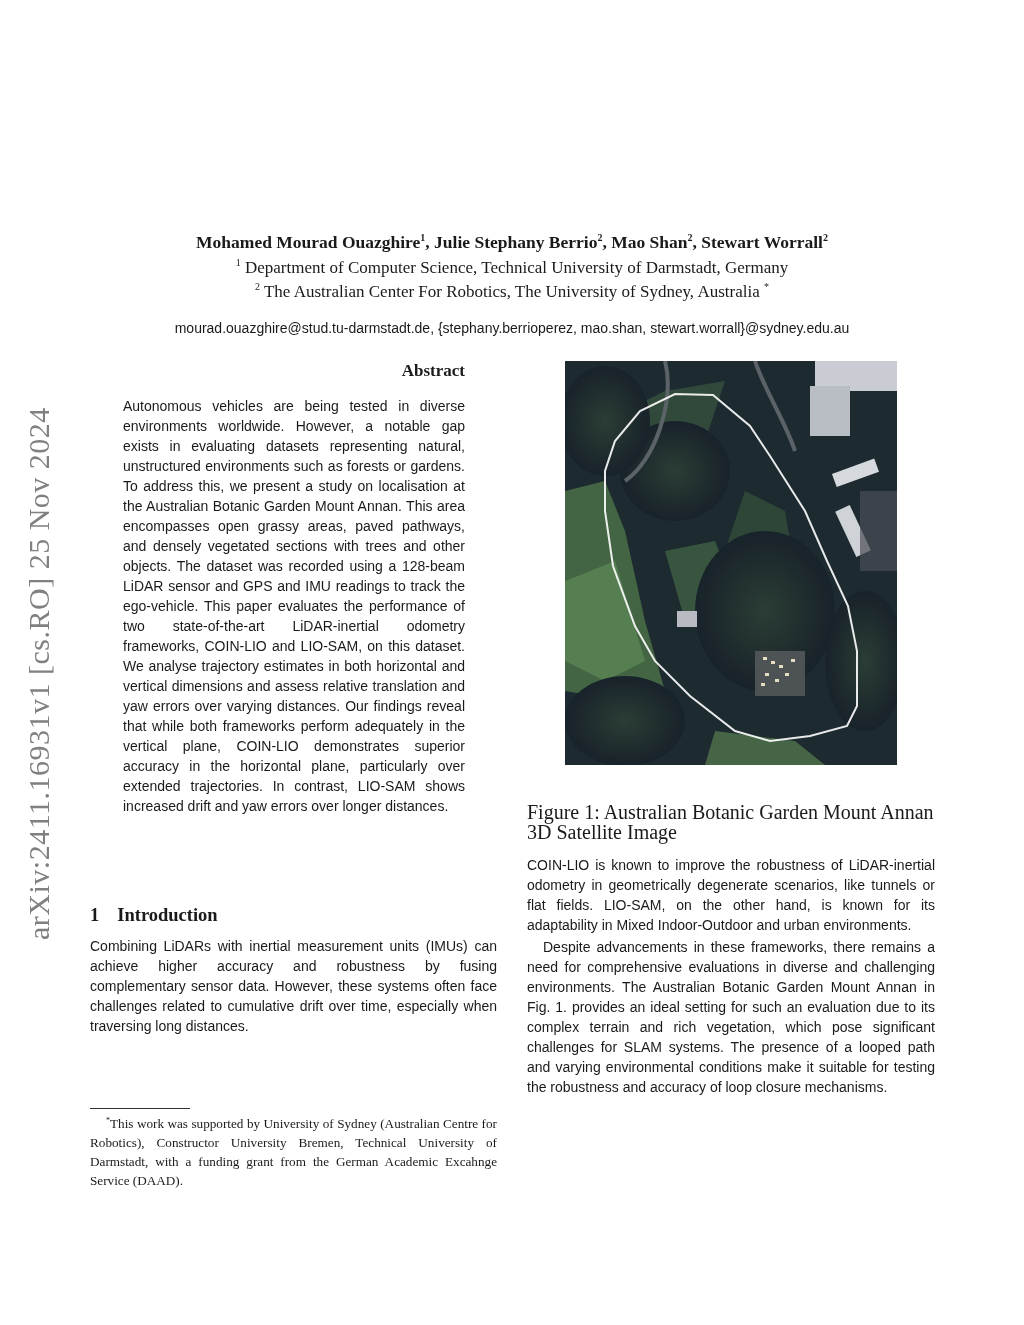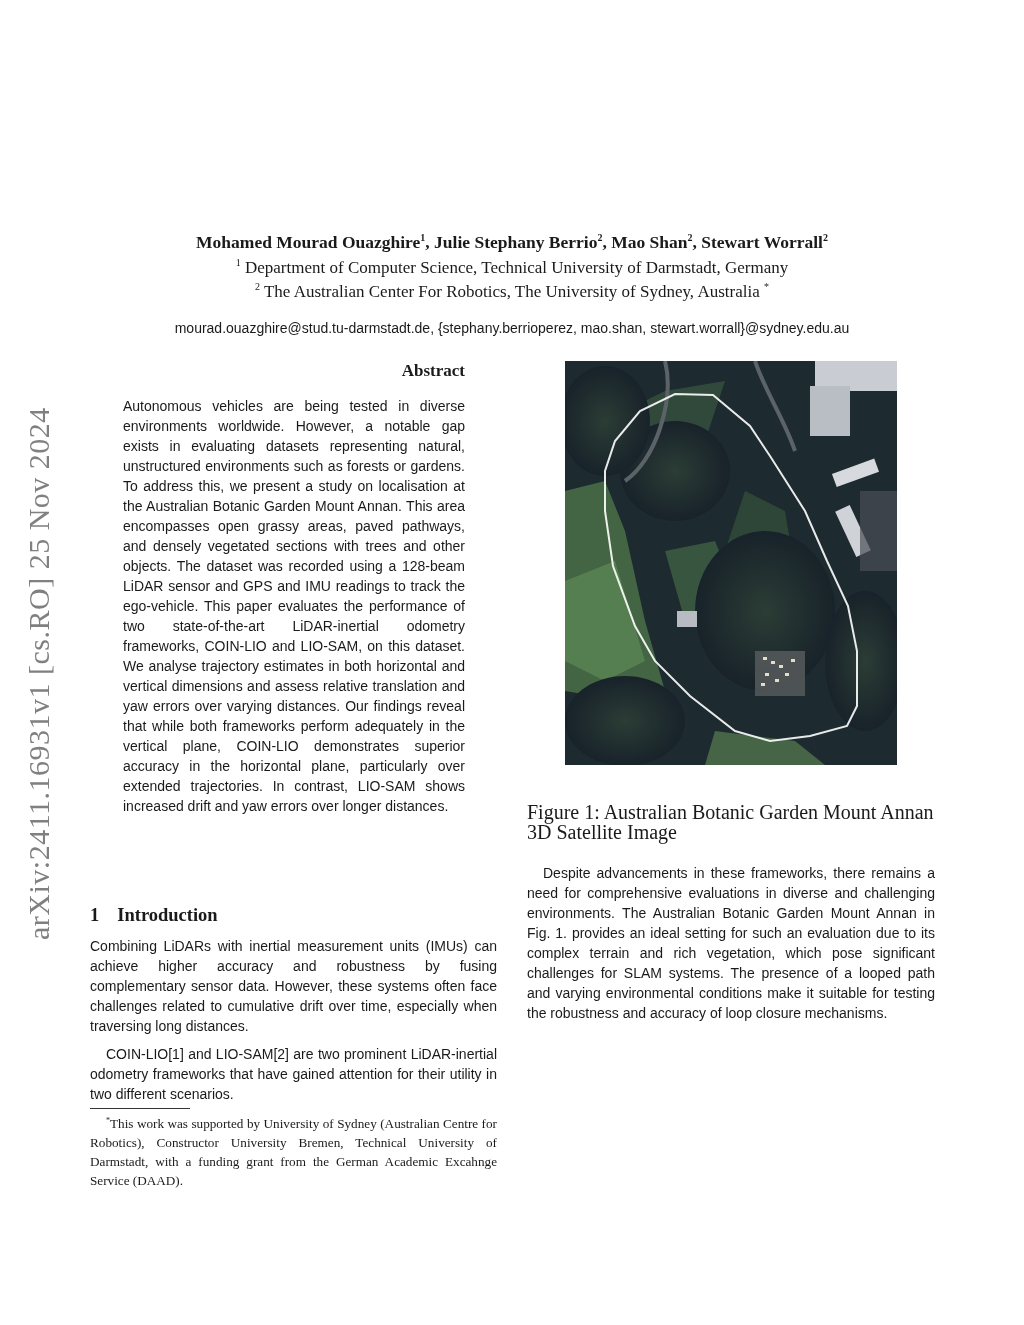--- a/index.html
+++ b/index.html
@@ -27,21 +27,21 @@
     text-align: justify; hyphens: auto; }
 
   #abstract-heading { position: absolute; left: 123px; top: 361px; width: 342px; text-align: right;
     font-family: "Liberation Serif", serif; font-weight: bold; font-size: 17px; }
   #abstract-body { position: absolute; left: 123px; top: 396px; width: 342px; }
 
   #intro-heading { position: absolute; left: 90px; top: 905px; font-family: "Liberation Serif", serif;
     font-weight: bold; font-size: 18.5px; }
   #intro-heading .num { margin-right: 18px; }
   #intro-col-left { position: absolute; left: 90px; top: 936px; width: 407px; }
-  .indent { text-indent: 16px; margin-top: 8px; }
+  .indent { text-indent: 16px; margin-top: 2px; }
 
   #footnote-rule { position: absolute; left: 90px; top: 1108px; width: 100px; border-top: 1px solid #333; }
   #footnote { position: absolute; left: 90px; top: 1111px; width: 407px; font-family: "Liberation Serif", serif;
     font-size: 13.2px; line-height: 19px; text-align: justify; }
   #footnote .fn-indent { text-indent: 16px; display: block; }
   #footnote sup { font-size: 8px; }
 
   #figure { position: absolute; left: 565px; top: 361px; width: 332px; height: 404px; overflow: hidden;
     background: #1f2b2e; }
   #figure svg { display: block; }
@@ -79,21 +79,20 @@
 
 <div id="abstract-heading">Abstract</div>
 <div id="abstract-body" class="para">Autonomous vehicles are being tested in diverse environments worldwide. However, a notable gap exists in evaluating datasets representing natural, unstructured environments such as forests or gardens. To address this, we present a study on localisation at the Australian Botanic Garden Mount Annan. This area encompasses open grassy areas, paved pathways, and densely vegetated sections with trees and other objects. The dataset was recorded using a 128-beam LiDAR sensor and GPS and IMU readings to track the ego-vehicle. This paper evaluates the performance of two state-of-the-art LiDAR-inertial odometry frameworks, COIN-LIO and LIO-SAM, on this dataset. We analyse trajectory estimates in both horizontal and vertical dimensions and assess relative translation and yaw errors over varying distances. Our findings reveal that while both frameworks perform adequately in the vertical plane, COIN-LIO demonstrates superior accuracy in the horizontal plane, particularly over extended trajectories. In contrast, LIO-SAM shows increased drift and yaw errors over longer distances.</div>
 
 <div id="intro-heading">
   <span class="num">1</span><span>Introduction</span>
 </div>
 
 <div id="intro-col-left">
   <div class="para">Combining LiDARs with inertial measurement units (IMUs) can achieve higher accuracy and robustness by fusing complementary sensor data. However, these systems often face challenges related to cumulative drift over time, especially when traversing long distances.</div>
-  <div class="para indent">COIN-LIO[1] and LIO-SAM[2] are two prominent LiDAR-inertial odometry frameworks that have gained attention for their utility in two different scenarios.</div>
 </div>
 
 <div id="footnote-rule"></div>
 <div id="footnote">
   <span class="fn-indent"><sup>*</sup><span>This work was supported by University of Sydney (Australian Centre for Robotics), Constructor University Bremen, Technical University of Darmstadt, with a funding grant from the German Academic Excahnge Service (DAAD).</span></span>
 </div>
 
 <div id="figure">
   <svg width="332" height="404" viewBox="0 0 332 404">
     <defs>
@@ -139,14 +138,15 @@
         <rect x="196" y="322" width="4" height="3"></rect>
     </g>
 
     <path d="M110,33 L148,34 L185,65 L205,95 L240,150 L262,200 L283,245 L292,290 L292,345 L282,365 L245,375 L205,380 L170,370 L125,335 L90,300 L70,265 L48,205 L40,150 L40,110 L50,80 L75,50 Z" fill="none" stroke="#ffffff" stroke-width="2" opacity="0.9"></path>
   </svg>
 </div>
 
 <div id="figure-caption" class="para" style="text-align:left">Figure 1: Australian Botanic Garden Mount Annan 3D Satellite Image</div>
 
 <div id="intro-col-right">
+  <div class="para">COIN-LIO is known to improve the robustness of LiDAR-inertial odometry in geometrically degenerate scenarios, like tunnels or flat fields. LIO-SAM, on the other hand, is known for its adaptability in Mixed Indoor-Outdoor and urban environments.</div>
   <div class="para indent">Despite advancements in these frameworks, there remains a need for comprehensive evaluations in diverse and challenging environments. The Australian Botanic Garden Mount Annan in Fig. 1. provides an ideal setting for such an evaluation due to its complex terrain and rich vegetation, which pose significant challenges for SLAM systems. The presence of a looped path and varying environmental conditions make it suitable for testing the robustness and accuracy of loop closure mechanisms.</div>
 </div>
 
 </body></html>

